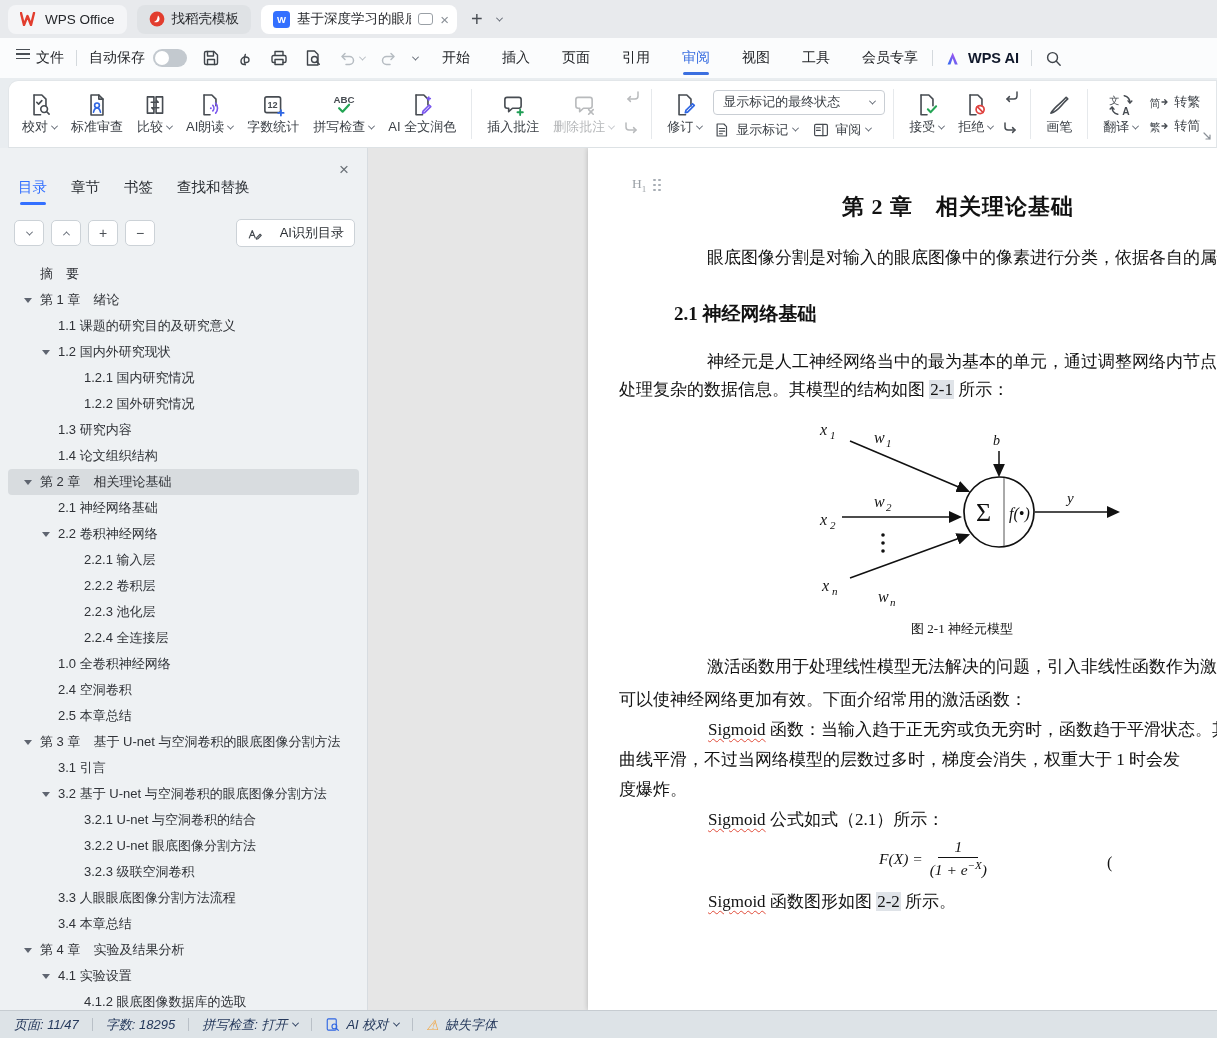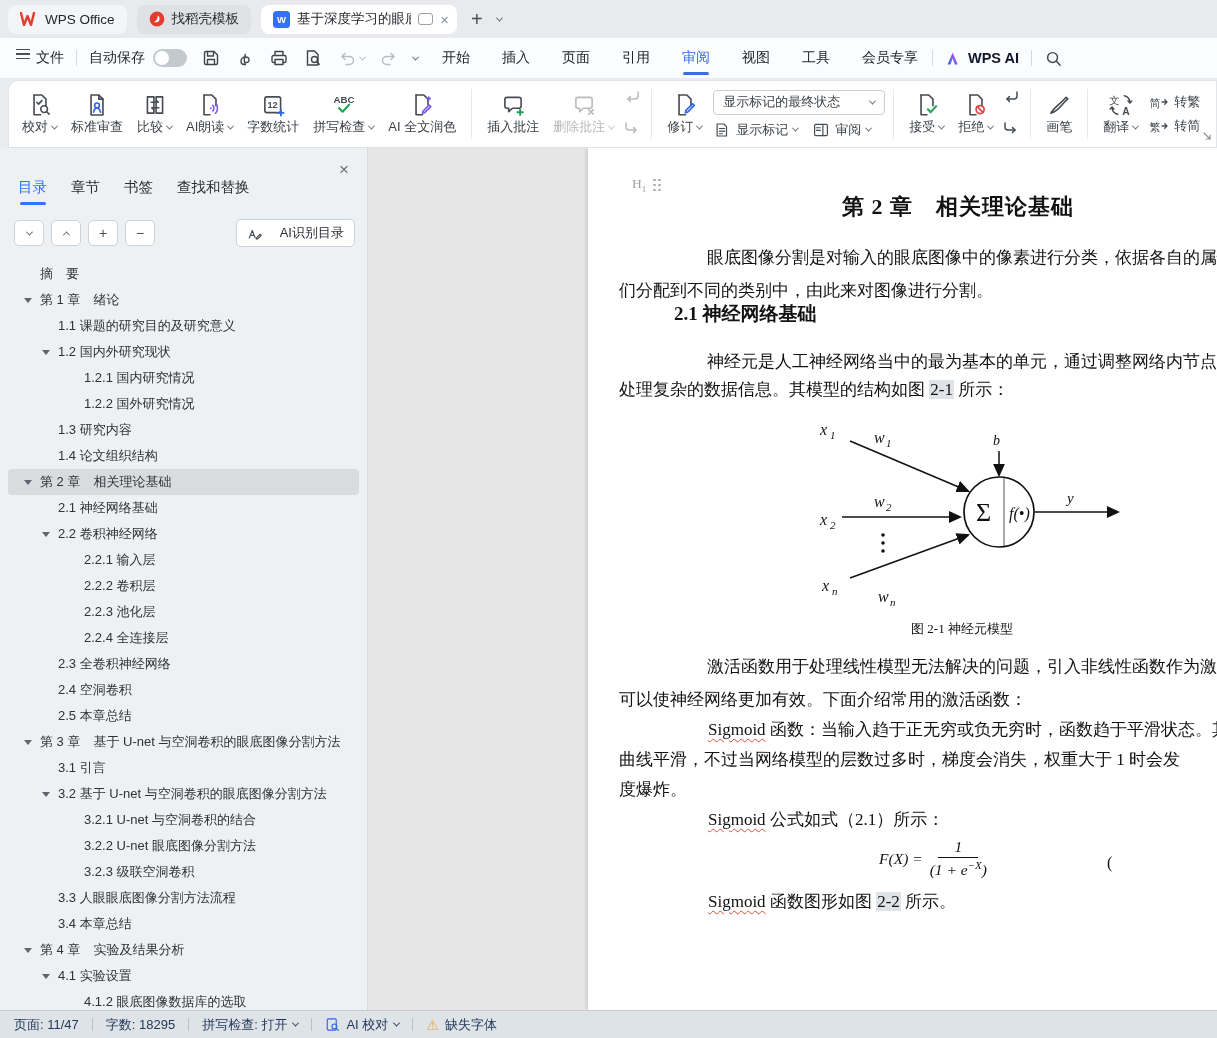--- a/index.html
+++ b/index.html
@@ -92,21 +92,21 @@
   .figwrap { position:absolute; left:198px; top:267px; width:352px; }
   .figcap { text-align:center; font-size:13px; margin-top:5px; }
   .formula { position:absolute; top:690px; left:0; width:690px; display:flex; align-items:center; justify-content:center; font-size:15.5px; font-style:italic; }
   .frac { display:inline-flex; flex-direction:column; align-items:center; margin-left:7px; }
   .frac .num { padding:0 16px 1px; border-bottom:1.1px solid #111; }
   .frac .den { padding-top:1px; }
   .frac sup { font-size:11px; }
   .eqparen { position:absolute; top:706px; left:519px; font-size:16px; }
 
   
-  .statusbar { height:28px; background:#dde3e7; border-top:1px solid #c6ccd1; display:flex; align-items:center; padding:0 14px; gap:13px; font-size:13px; color:#25395c; }
+  .statusbar { height:28px; background:#dde3e7; border-top:1px solid #c6ccd1; display:flex; align-items:center; padding:0 14px; gap:13px; font-size:13px; color:#25395c;font-style:italic; }
   .sb-div { width:1px; height:13px; background:#b9c0c7; }
   .sb-item { display:flex; align-items:center; gap:6px; }
   .warn { color:#f2a33c; font-size:14px; }
 </style>
 </head>
 <body>
 
 <div class="tabbar">
   <div class="tab home">
     <span class="tabicon">
@@ -566,21 +566,21 @@
         <div class="trow lv2">
           <span class="tarrow" style="visibility: hidden;"></span>
           <span>2.2.3 池化层</span>
         </div>
         <div class="trow lv2">
           <span class="tarrow" style="visibility: hidden;"></span>
           <span>2.2.4 全连接层</span>
         </div>
         <div class="trow lv1">
           <span class="tarrow" style="visibility: hidden;"></span>
-          <span>2.3 全卷积神经网络</span>
+          <span>1.0 全卷积神经网络</span>
         </div>
         <div class="trow lv1">
           <span class="tarrow" style="visibility: hidden;"></span>
           <span>2.4 空洞卷积</span>
         </div>
         <div class="trow lv1">
           <span class="tarrow" style="visibility: hidden;"></span>
           <span>2.5 本章总结</span>
         </div>
         <div class="trow lv0">
@@ -641,21 +641,20 @@
             <i></i>
             <i></i>
             <i></i>
             <i></i>
           </span>
       </div>
 
       <div class="dtitle">第 2 章　相关理论基础</div>
 
       <div class="dline" style="top:98px;left:119px;">眼底图像分割是对输入的眼底图像中的像素进行分类，依据各自的属性</div>
-      <div class="dline" style="top:131px;left:31px;">们分配到不同的类别中，由此来对图像进行分割。</div>
 
       <div class="dhead" style="top:153px;left:86px;">2.1  神经网络基础</div>
 
       <div class="dline" style="top:202px;left:119px;">神经元是人工神经网络当中的最为基本的单元，通过调整网络内节点关</div>
       <div class="dline" style="top:230px;left:31px;"><span>处理复杂的数据信息。其模型的结构如图 </span><span class="fld">2-1</span><span> 所示：</span></div>
 
       <div class="figwrap">
         <svg width="352" height="196" viewBox="0 0 352 196">
           <defs>
             <marker id="ah" markerWidth="9" markerHeight="8" refX="7.5" refY="4" orient="auto">

